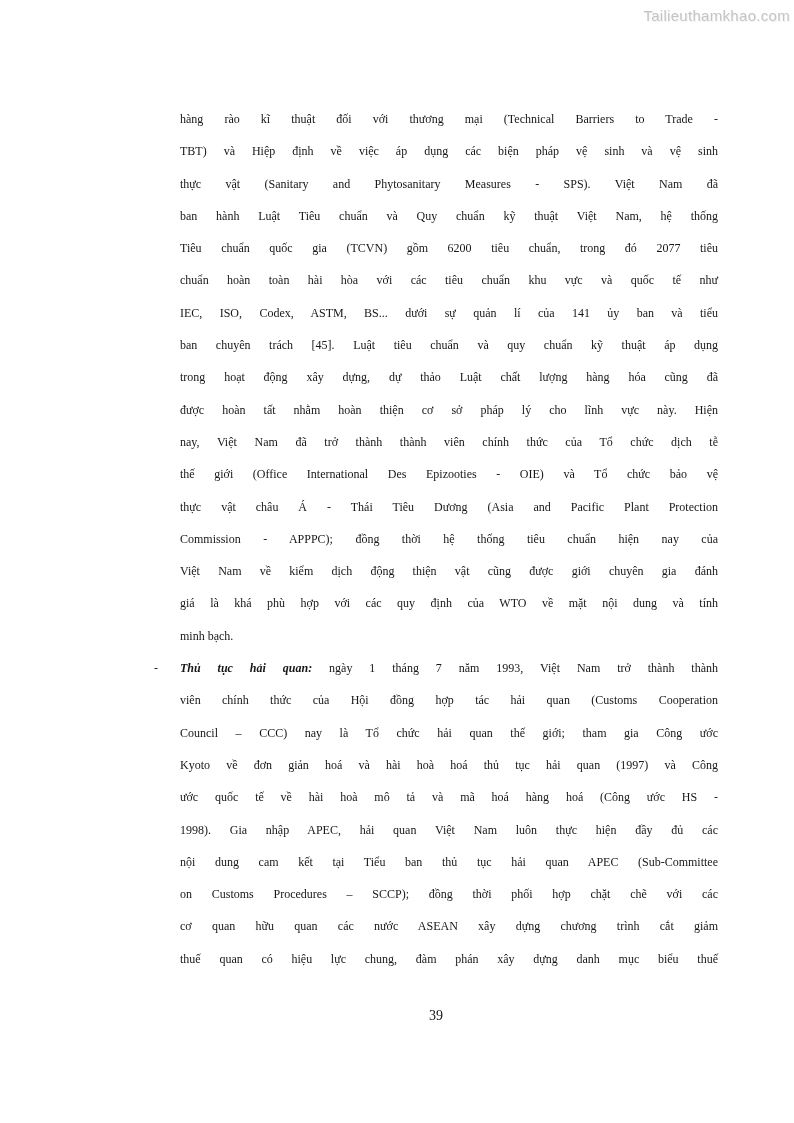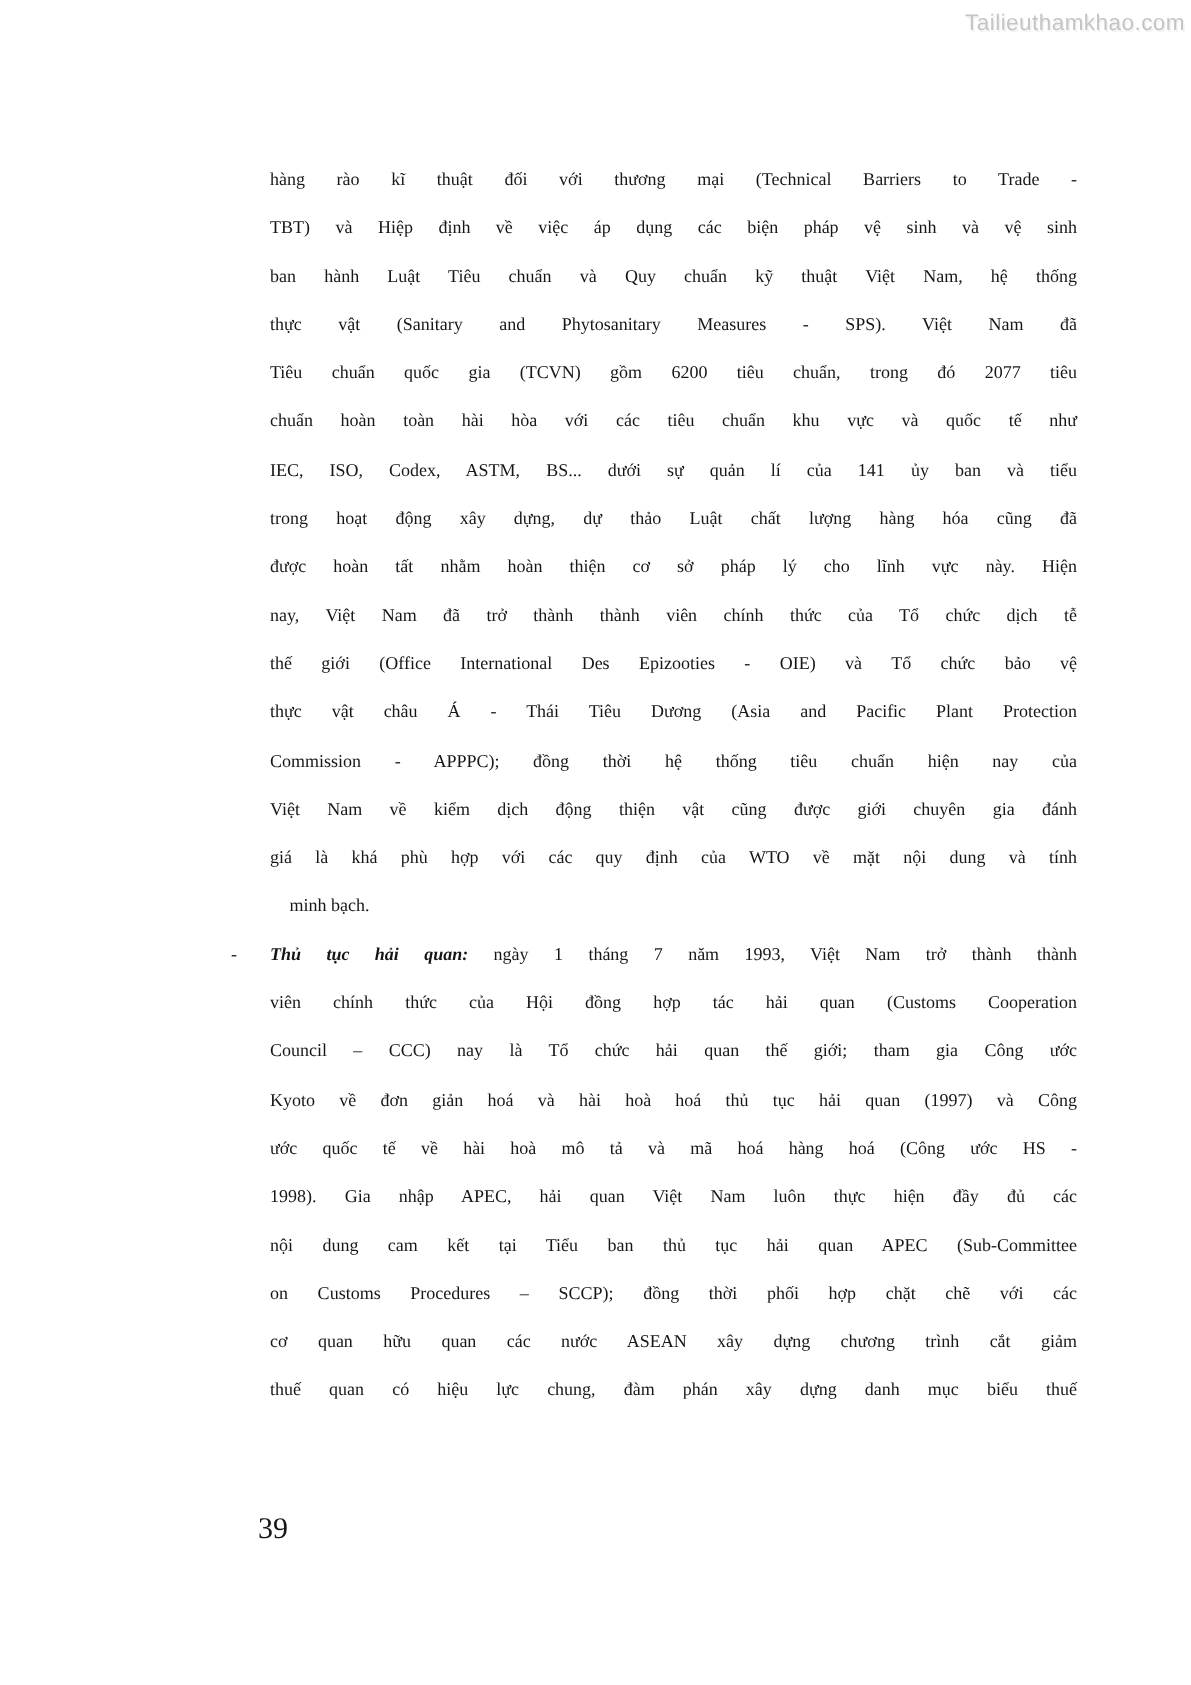--- a/index.html
+++ b/index.html
@@ -34,62 +34,62 @@
     width: 538px;
     font-size: 12px;
     line-height: 32.3px;
   }
   .para-line {
     text-align: justify;
     text-align-last: justify;
   }
   .para-line.endline {
     text-align-last: left;
-    margin-left: 13px;
   }
   .bullet-first {
     position: relative;
   }
   .bullet-marker {
     position: absolute;
     left: -26px;
     top: 0;
     text-align: left;
   }
   .bullet-lead {
     font-weight: bold;
     font-style: italic;
   }
   .page-number {
     position: absolute;
-    left: 172px;
+    left: 192px;
     top: 1008px;
     width: 488px;
-    text-align: left;
-    font-size: 20px;
+    text-align: center;
+    font-size: 14px;
   }
 </style>
 </head>
 <body>
 
 <div class="page">
 
   <div class="watermark">Tailieuthamkhao.com</div>
 
   <div class="content">
 
     <div class="paragraph">
       <div>
           <div class="para-line">hàng rào kĩ thuật đối với thương mại (Technical Barriers to Trade -</div>
           <div class="para-line">TBT) và Hiệp định về việc áp dụng các biện pháp vệ sinh và vệ sinh</div>
+          <div class="para-line">thực vật (Sanitary and Phytosanitary Measures - SPS). Việt Nam đã</div>
           <div class="para-line">ban hành Luật Tiêu chuẩn và Quy chuẩn kỹ thuật Việt Nam, hệ thống</div>
-          <div class="para-line">thực vật (Sanitary and Phytosanitary Measures - SPS). Việt Nam đã</div>
           <div class="para-line">Tiêu chuẩn quốc gia (TCVN) gồm 6200 tiêu chuẩn, trong đó 2077 tiêu</div>
           <div class="para-line">chuẩn hoàn toàn hài hòa với các tiêu chuẩn khu vực và quốc tế như</div>
           <div class="para-line">IEC, ISO, Codex, ASTM, BS... dưới sự quản lí của 141 ủy ban và tiểu</div>
+          <div class="para-line">ban chuyên trách [45]. Luật tiêu chuẩn và quy chuẩn kỹ thuật áp dụng</div>
           <div class="para-line">trong hoạt động xây dựng, dự thảo Luật chất lượng hàng hóa cũng đã</div>
           <div class="para-line">được hoàn tất nhằm hoàn thiện cơ sở pháp lý cho lĩnh vực này. Hiện</div>
           <div class="para-line">nay, Việt Nam đã trở thành thành viên chính thức của Tổ chức dịch tễ</div>
           <div class="para-line">thế giới (Office International Des Epizooties - OIE) và Tổ chức bảo vệ</div>
           <div class="para-line">thực vật châu Á - Thái Tiêu Dương (Asia and Pacific Plant Protection</div>
           <div class="para-line">Commission - APPPC); đồng thời hệ thống tiêu chuẩn hiện nay của</div>
           <div class="para-line">Việt Nam về kiểm dịch động thiện vật cũng được giới chuyên gia đánh</div>
           <div class="para-line">giá là khá phù hợp với các quy định của WTO về mặt nội dung và tính</div>
         </div>
       <div class="para-line endline">minh bạch.</div>

